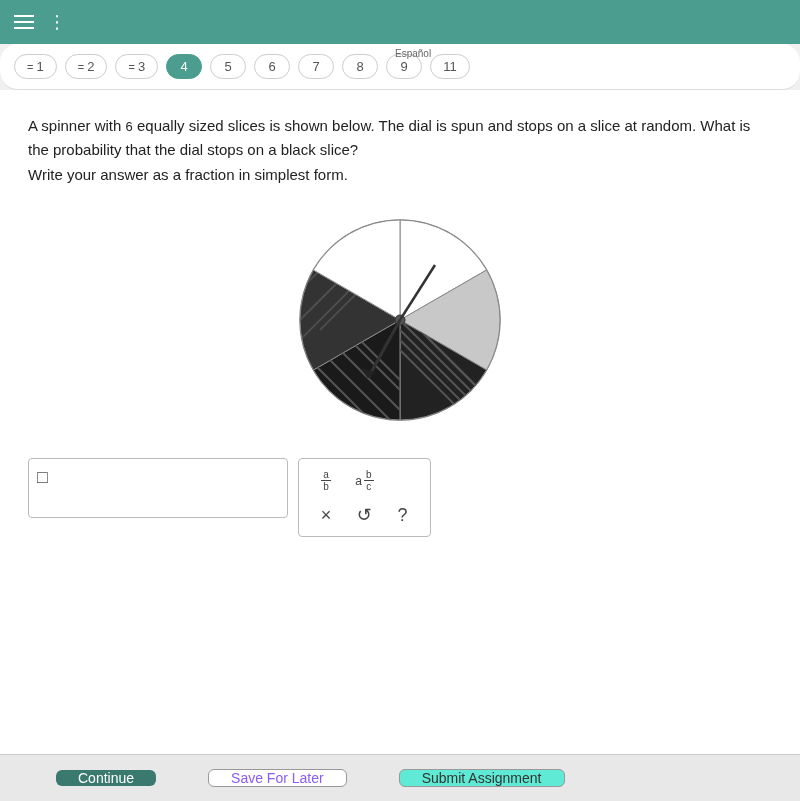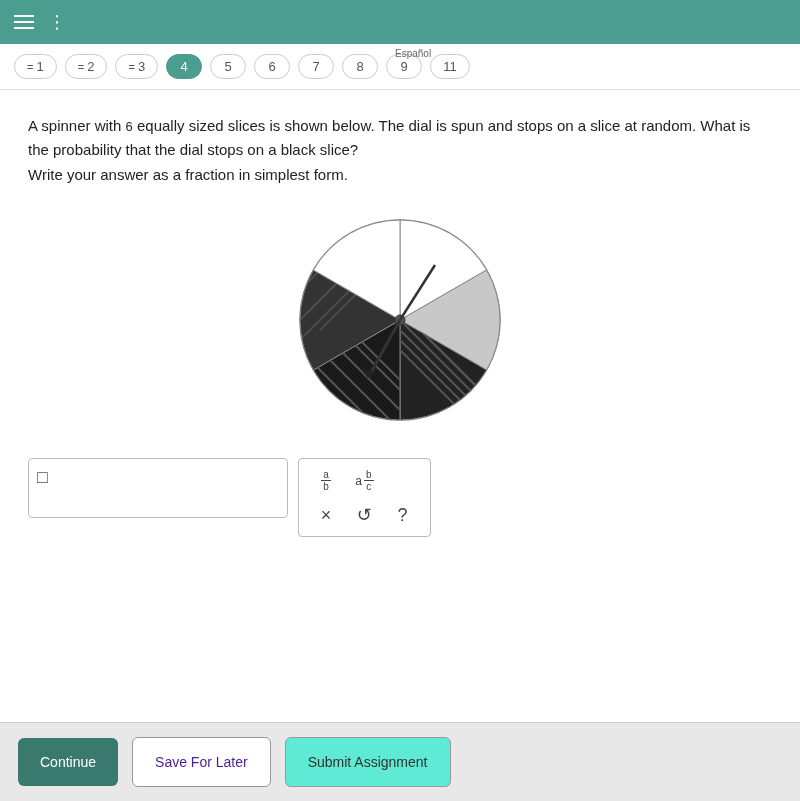--- a/index.html
+++ b/index.html
@@ -48,20 +48,21 @@
 
     
     .nav-tabs {
       background: white;
       border-bottom: 1px solid #ddd;
       display: flex;
       align-items: center;
       padding: 10px 14px;
       gap: 8px;
       position: relative;
+      border-radius: 18px;
     }
     .espanol-label {
       position: absolute;
       top: 4px;
       left: 395px;
       font-size: 10px;
       color: #666;
     }
     .tab-btn {
       border: 1.5px solid #ccc;
@@ -161,34 +162,35 @@
     
     .footer {
       background: #e8e8e8;
       border-top: 1px solid #ccc;
       padding: 14px 18px;
       display: flex;
       align-items: center;
       gap: 14px;
     }
     .footer-btn {
-      padding: 16px 22px;
+      padding: 0 22px;
       border-radius: 6px;
       font-size: 14px;
       cursor: pointer;
       font-weight: 500;
+      margin-left: 38px;
     }
     .btn-continue {
       background: #3a7a6e;
       color: white;
       border: none;
     }
     .btn-save {
       background: white;
-      color: #4c1d95;
+      color: #8b5cf6;
       border: 1.5px solid #999;
     }
     .btn-submit {
       background: #5eead4;
       color: #333;
       border: 1.5px solid #999;
     }
 
     
     .frac-icon {

